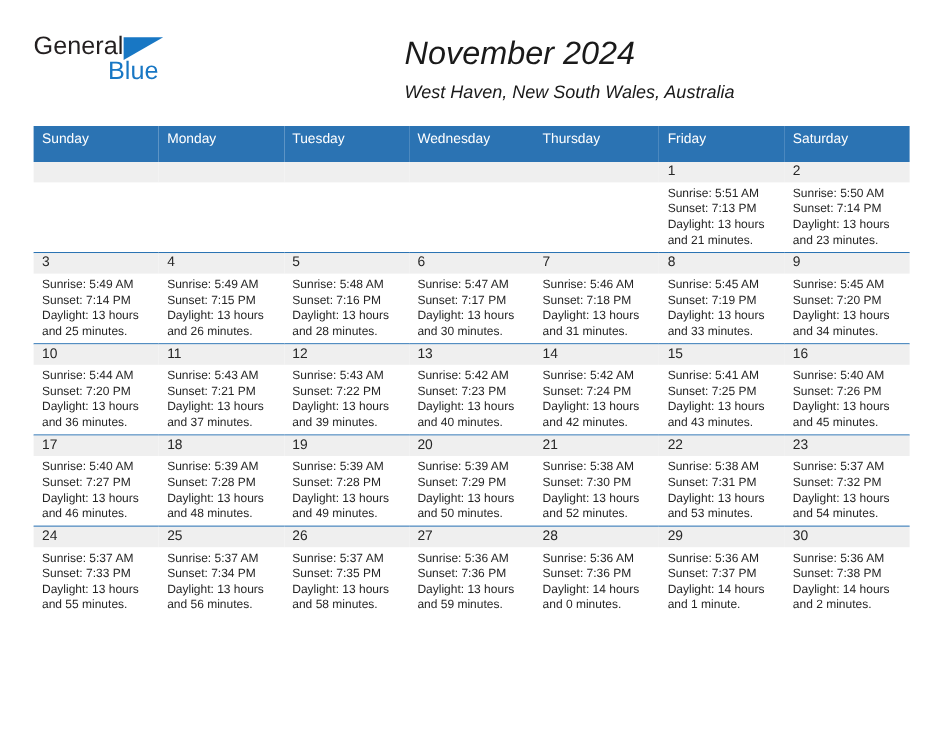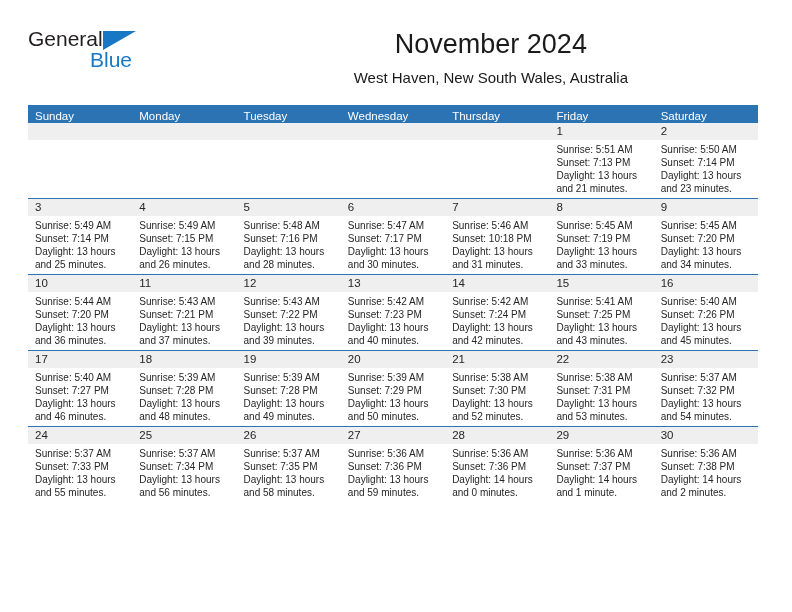--- a/index.html
+++ b/index.html
@@ -58,23 +58,24 @@
     left: 62px;
     top: 21px;
     font-size: 21px;
     line-height: 22px;
     color: #1877c4;
     white-space: nowrap;
   }
 
   .title-block {
     position: absolute;
-    right: 0;
+    right: 16px;
     top: 0;
-    text-align: center;
+    text-align: left;
+    font-style: italic;
   }
   .cal-title {
     font-size: 27px;
     line-height: 32px;
     color: #1a1a1a;
     font-weight: normal;
     white-space: nowrap;
   }
   .cal-subtitle {
     margin-top: 9px;
@@ -92,21 +93,21 @@
     width: 730px;
     border-collapse: collapse;
     table-layout: fixed;
   }
   .calendar th {
     background: #2b73b3;
     color: #ffffff;
     font-weight: normal;
     font-size: 11.5px;
     text-align: left;
-    padding: 5px 0 1px 7px;
+    padding: 5px 0 13px 7px;
     height: 11px;
     border: none;
   }
   .calendar td {
     vertical-align: top;
     padding: 0;
     border: none;
     border-top: 1.5px solid #2b73b3;
     background: #ffffff;
     height: 75px;
@@ -297,21 +298,21 @@
               <div>Daylight: 13 hours</div>
               <div>and 30 minutes.</div>
             </div>
           </div>
         </td>
         <td>
           <div class="daycell">
             <div class="daynum-band">7</div>
             <div class="dayinfo">
               <div>Sunrise: 5:46 AM</div>
-              <div>Sunset: 10:18 PM</div>
+              <div>Sunset: 7:18 PM</div>
               <div>Daylight: 13 hours</div>
               <div>and 31 minutes.</div>
             </div>
           </div>
         </td>
         <td>
           <div class="daycell">
             <div class="daynum-band">8</div>
             <div class="dayinfo">
               <div>Sunrise: 5:45 AM</div>

